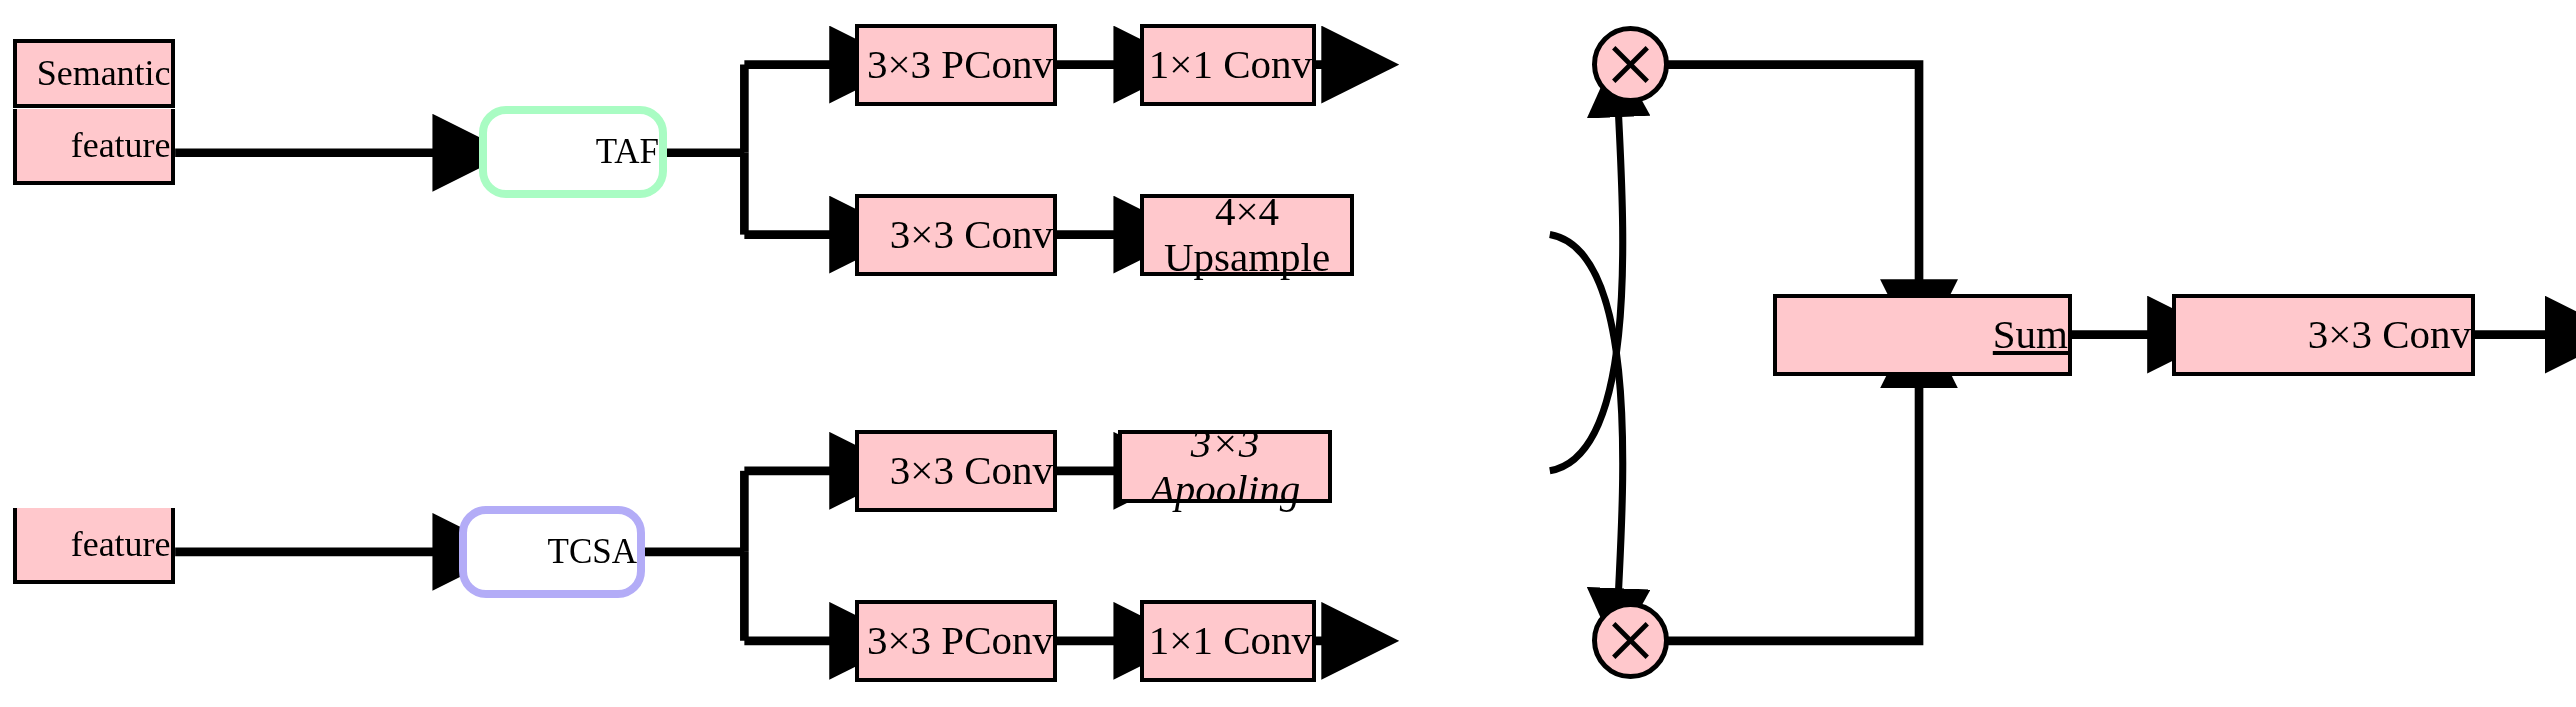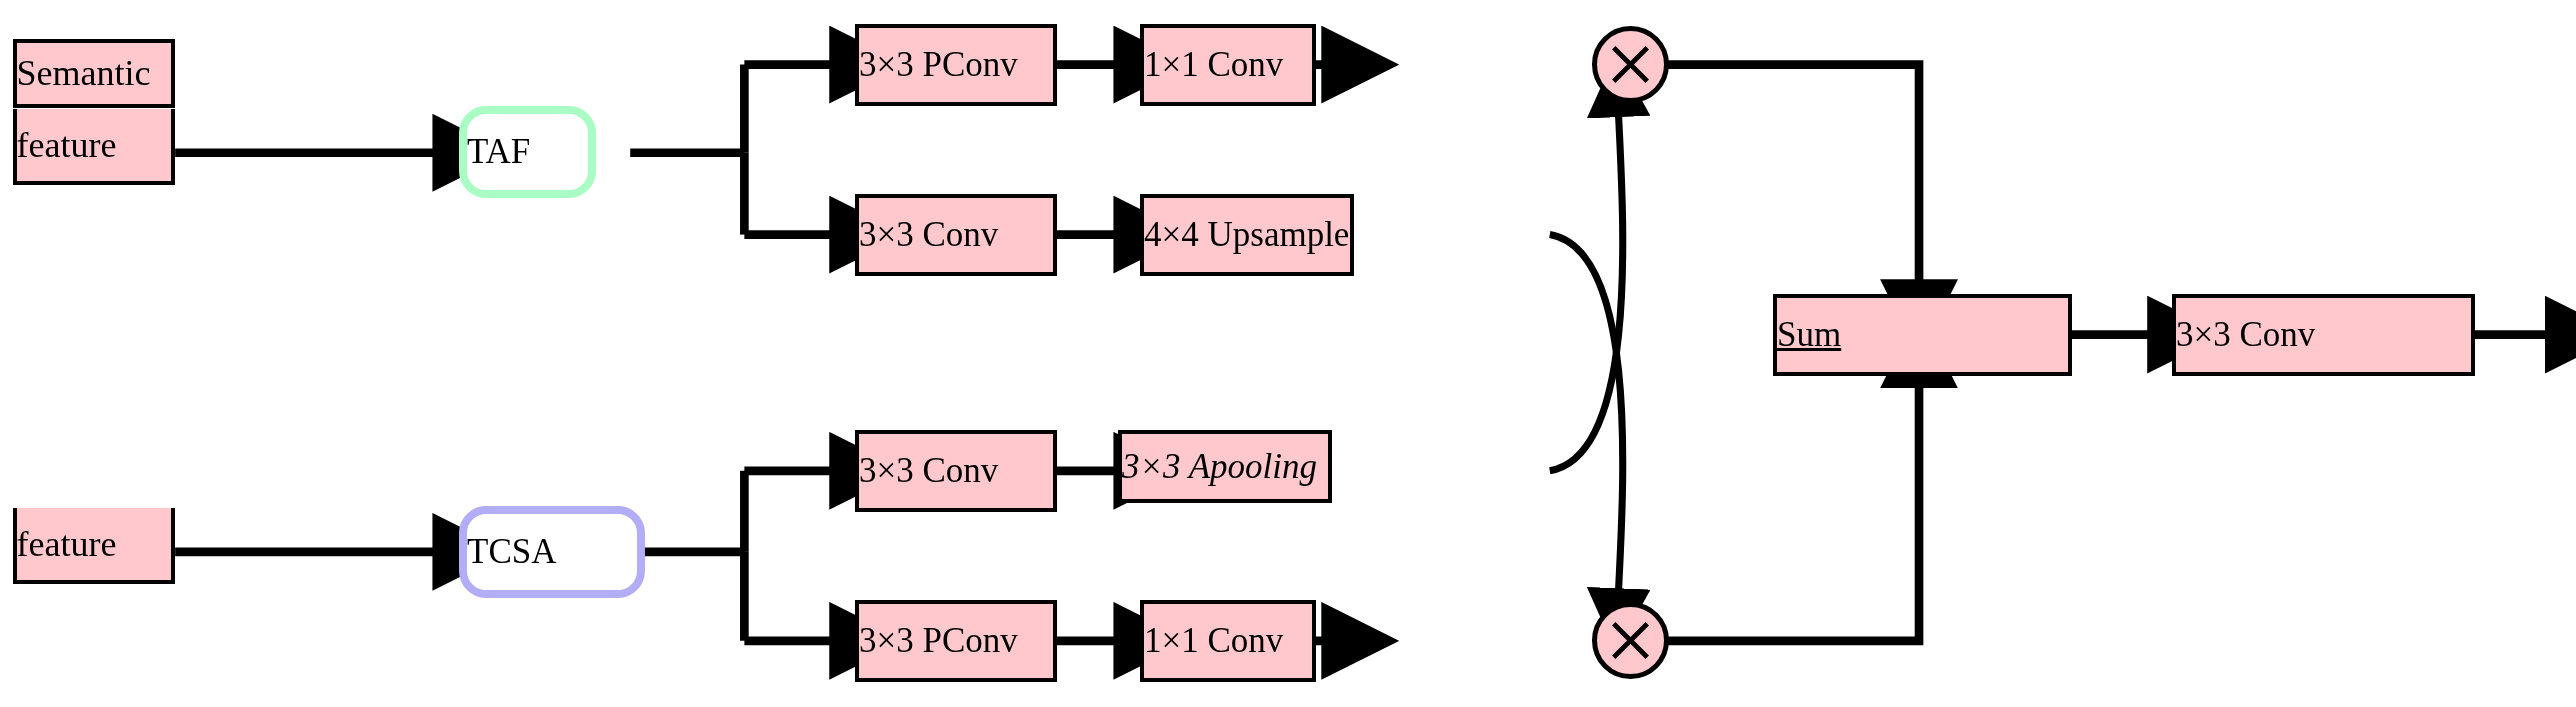--- a/index.html
+++ b/index.html
@@ -21,30 +21,30 @@
     top: 0;
     width: 2576px;
     height: 707px;
     pointer-events: none;
   }
   .node {
     position: absolute;
     box-sizing: border-box;
     display: flex;
     align-items: center;
-    justify-content: flex-start;
+    justify-content: flex-end;
     text-align: center;
     line-height: 1.12;
     color: #000000;
     z-index: 3;
   }
   .box {
     background: #ffc8cc;
     border: 4.7px solid #000000;
-    font-size: 35px;
+    font-size: 41px;
   }
   .box.big {
     font-size: 36px;
   }
   .rounded {
     background: #ffffff;
     border-radius: 27px;
     font-size: 35px;
   }
   .rounded.taf   { border: 8.7px solid #a9fcc3; }
@@ -120,21 +120,21 @@
     </g>
   </svg>
 
   <div class="node box big" style="left:12.6px; top:39px; width:162px; height:69px;">
     <span>Semantic</span>
   </div>
   <div class="node box big" style="left:12.6px; top:109px; width:162px; height:76px; border-top:none;">
     <span>feature</span>
   </div>
 
-  <div class="node rounded taf" style="left:459px; top:106px; width:137px; height:92px;">
+  <div class="node rounded taf" style="left:479px; top:106px; width:188px; height:92px;">
     <span>TAF</span>
   </div>
 
   <div class="node box big" style="left:12.6px; top:508px; width:162px; height:76px; border-top:none;">
     <span>feature</span>
   </div>
 
   <div class="node rounded tcsa" style="left:459px; top:506px; width:186px; height:92px;">
     <span>TCSA</span>
   </div>

